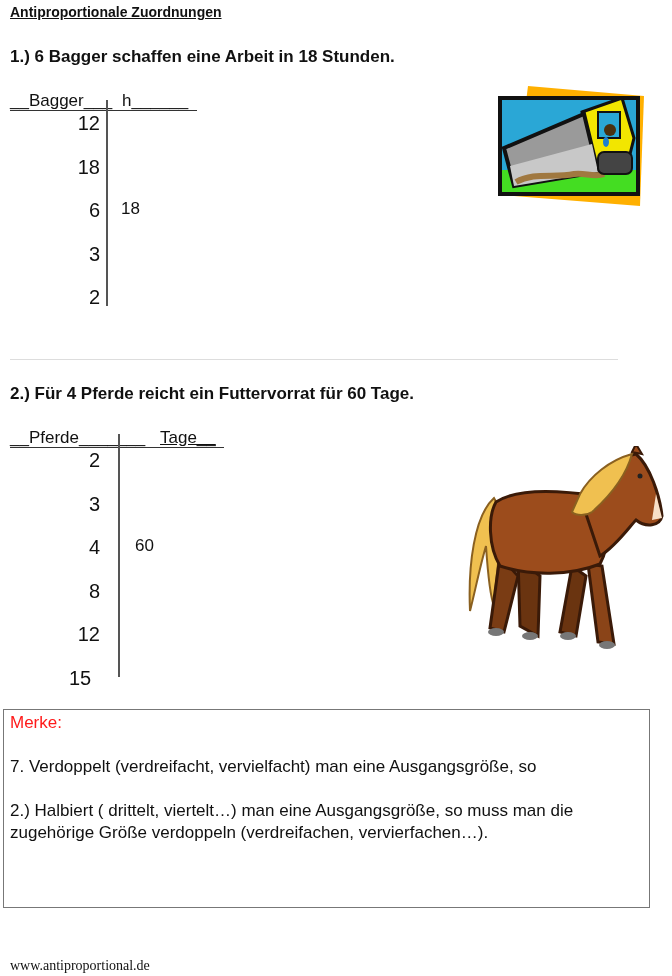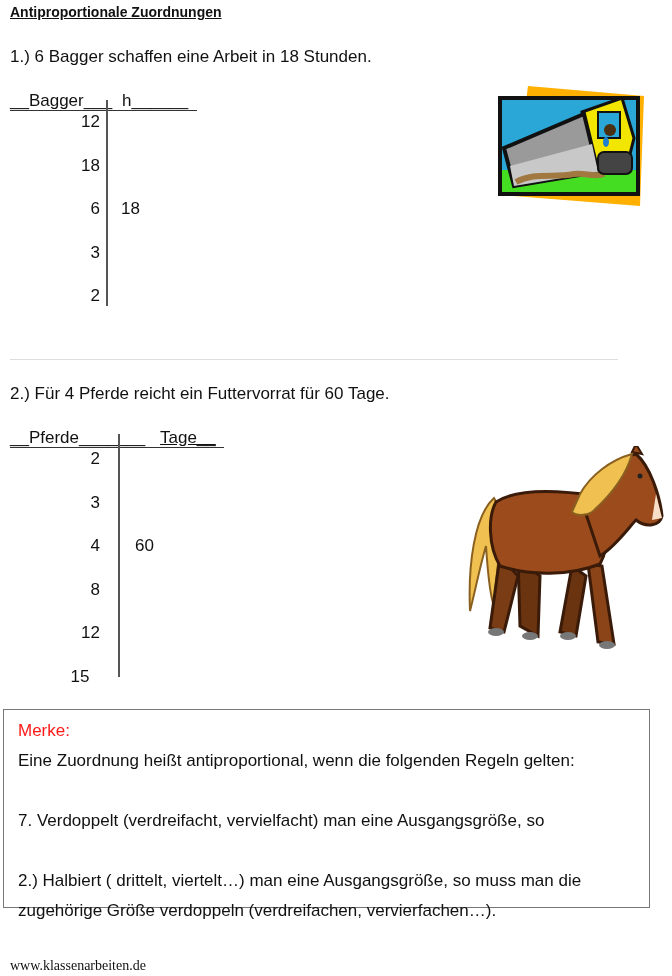--- a/index.html
+++ b/index.html
@@ -5,33 +5,33 @@
     html, body { margin: 0; padding: 0; background: #ffffff; }
     body {
       width: 672px; height: 976px; position: relative; overflow: hidden;
       font-family: "Liberation Sans", sans-serif; color: #111;
     }
     .abs { position: absolute; }
     .title {
       left: 10px; top: 4px; font-size: 14px; font-weight: bold;
       text-decoration: underline; white-space: nowrap;
     }
-    .task { left: 10px; font-size: 17px; white-space: nowrap; }
+    .task { left: 10px; font-size: 17px; white-space: nowrap; font-weight: bold; }
     .thead { font-size: 17px; white-space: nowrap; }
     .vline { width: 2px; background: #555; }
-    .num { font-size: 17px; text-align: right; width: 40px; }
+    .num { font-size: 20px; text-align: right; width: 40px; }
     .numr { font-size: 17px; }
     .sep { left: 10px; width: 608px; top: 359px; height: 1px; background: #ddd; }
     .merke-box {
       left: 3px; top: 709px; width: 647px; height: 199px;
       border: 1px solid #777; box-sizing: border-box;
       padding: 2px 6px; font-size: 17px; line-height: 22px;
     }
     .merke-title { color: #ff1a1a; }
-    .merke-box p { margin: 8px; }
+    .merke-box p { margin: 0; }
     .gap { height: 22px; }
     .footer {
       left: 10px; top: 958px; font-family: "Liberation Serif", serif;
       font-size: 14px; white-space: nowrap;
     }
   </style>
 </head>
 <body>
 
 <div class="abs title">Antiproportionale Zuordnungen</div>
@@ -99,21 +99,20 @@
   <path d="M120,48 C130,30 150,14 172,8 C166,30 150,50 132,66 C126,70 116,70 112,66 Z" fill="#f0c050" stroke="#8a6020" stroke-width="2"></path>
 
   <ellipse cx="36" cy="186" rx="8" ry="4" fill="#777"></ellipse>
   <ellipse cx="70" cy="190" rx="8" ry="4" fill="#777"></ellipse>
   <ellipse cx="108" cy="190" rx="8" ry="4" fill="#777"></ellipse>
   <ellipse cx="147" cy="199" rx="8" ry="4" fill="#777"></ellipse>
 </svg>
 
 <div class="abs merke-box">
   <p class="merke-title">Merke:</p>
-  <p>Eine Zuordnung heißt antiproportional, wenn die folgenden Regeln gelten:</p>
   <div class="gap"></div>
   <p>7. Verdoppelt (verdreifacht, vervielfacht) man eine Ausgangsgröße, so</p>
   <div class="gap"></div>
   <p>2.) Halbiert ( drittelt, viertelt…) man eine Ausgangsgröße, so muss man die</p>
   <p>zugehörige Größe verdoppeln (verdreifachen, vervierfachen…).</p>
 </div>
 
-<div class="abs footer">www.klassenarbeiten.de</div>
+<div class="abs footer">www.antiproportional.de</div>
 
 </body></html>

